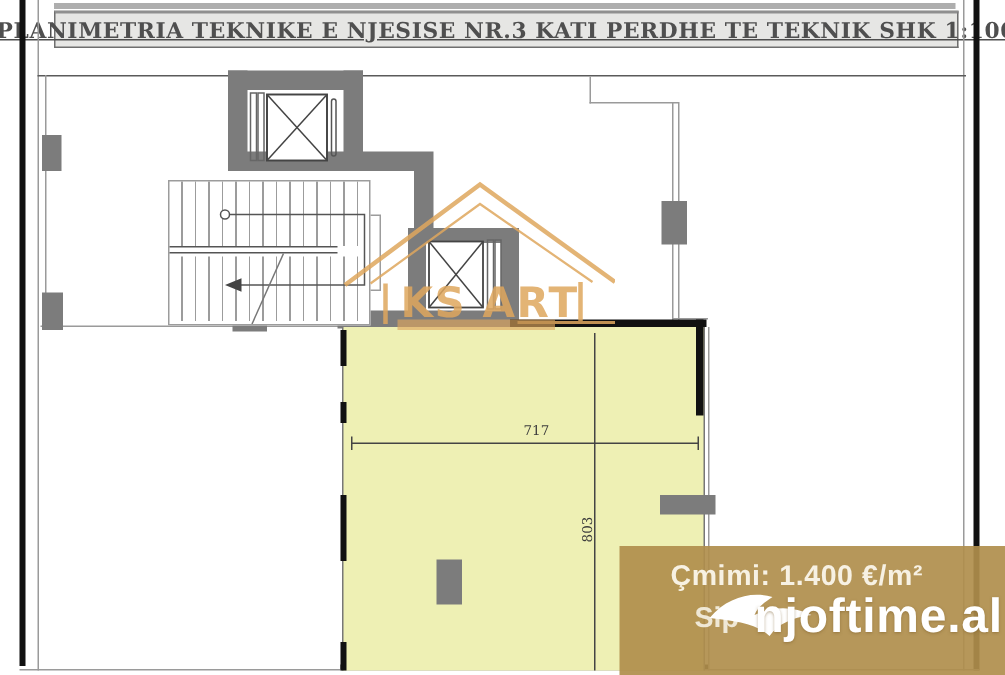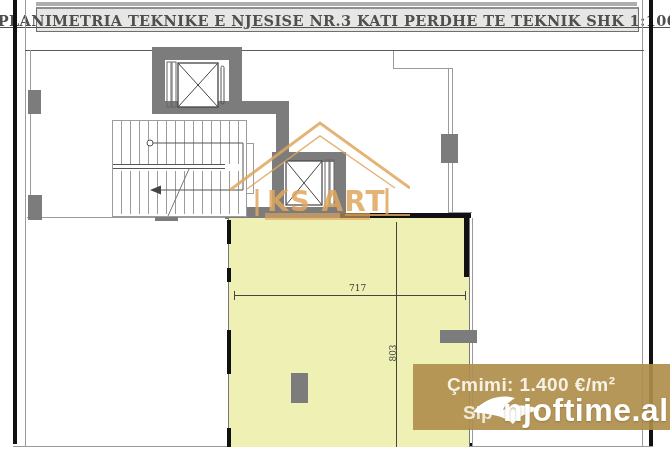--- a/index.html
+++ b/index.html
@@ -21,21 +21,21 @@
   .stairs{position:absolute;left:112px;top:120px;width:133px;height:95px;border:1px solid #9c9c9c;background:#fff;}
   .flight{position:absolute;left:0;width:133px;height:43px;
           background:repeating-linear-gradient(90deg,transparent 0 8px,#9c9c9c 8px 9px);}
   .railing{position:absolute;left:0;top:43px;width:112px;height:5px;border-top:1.5px solid #555;border-bottom:1.5px solid #555;box-sizing:border-box;}
   
   .unit{position:absolute;left:228px;top:218px;width:240px;height:229px;background:#eef0b4;
         border-left:1px solid #777;border-right:1px solid #777;}
   .pillar{position:absolute;left:62px;top:155px;width:17px;height:30px;background:#7c7c7c;}
   .dim-label{font-family:"DejaVu Serif",serif;font-size:9px;color:#3c3c3c;}
   
-  .overlay{position:absolute;left:413px;top:364px;width:257px;height:66px;background:rgba(176,142,76,.92);}
+  .overlay{position:absolute;left:413px;top:364px;width:257px;height:86px;background:rgba(176,142,76,.92);}
   .price{position:absolute;left:34px;top:10px;font-size:19px;font-weight:bold;color:#f7f1e3;letter-spacing:.4px;}
   .area-partial{position:absolute;left:50px;top:38px;font-size:19px;font-weight:bold;color:#efe8d6;}
   .brand{position:absolute;left:90px;top:28px;font-size:32px;font-weight:bold;color:#ffffff;letter-spacing:.5px;
          text-shadow:0 1px 2px rgba(120,90,40,.5);}
   .landing{position:absolute;left:228px;top:143px;width:24px;height:49px;background:#fff;border:1px solid #9c9c9c;}
   svg{display:block;}
 </style>
 </head>
 <body>
 

